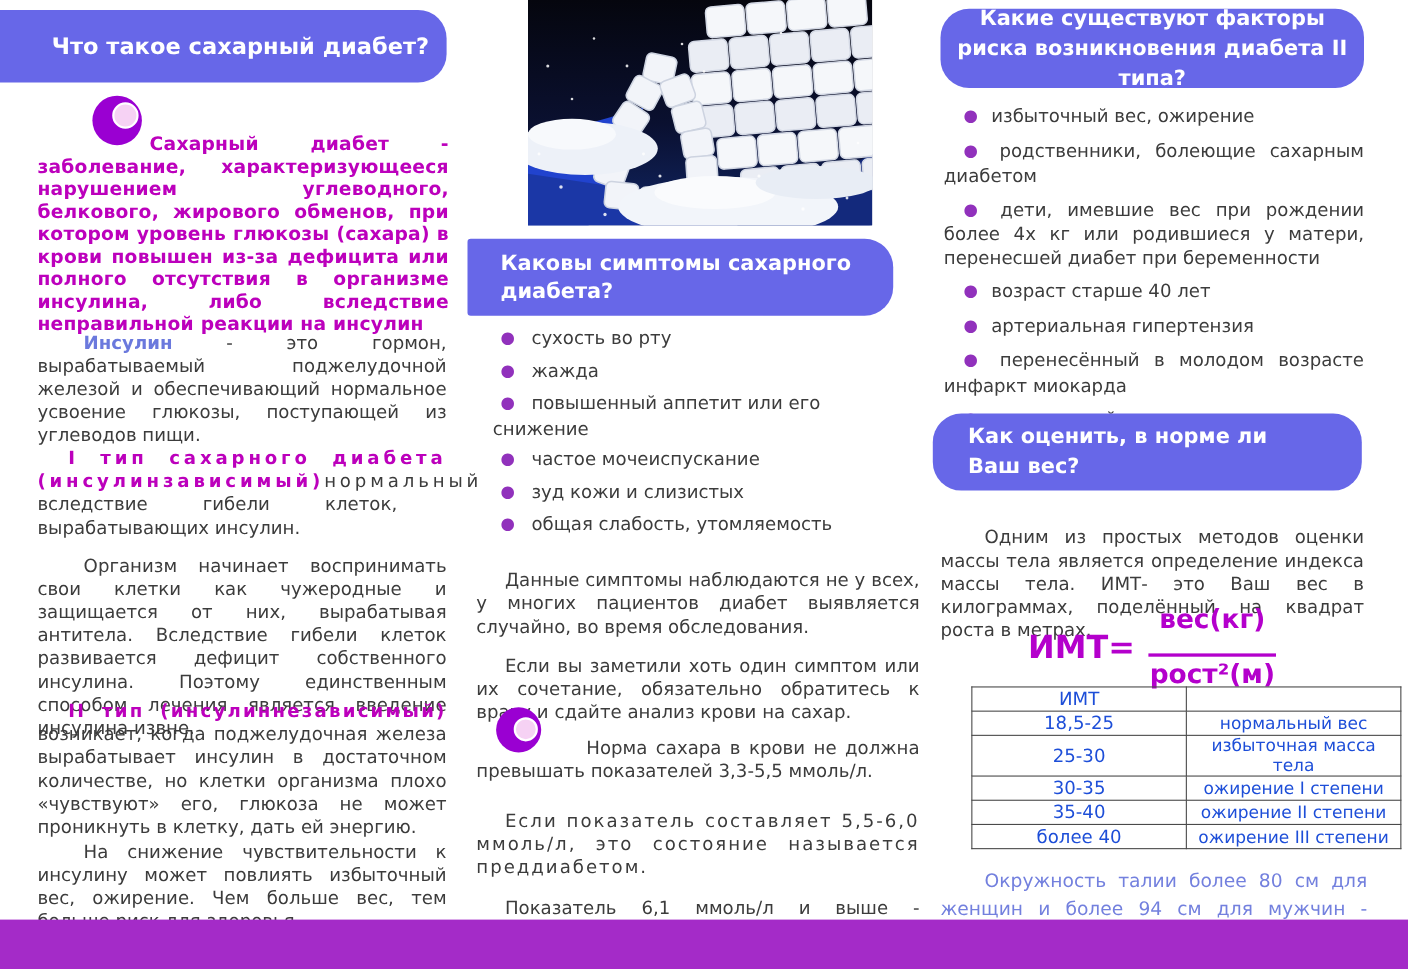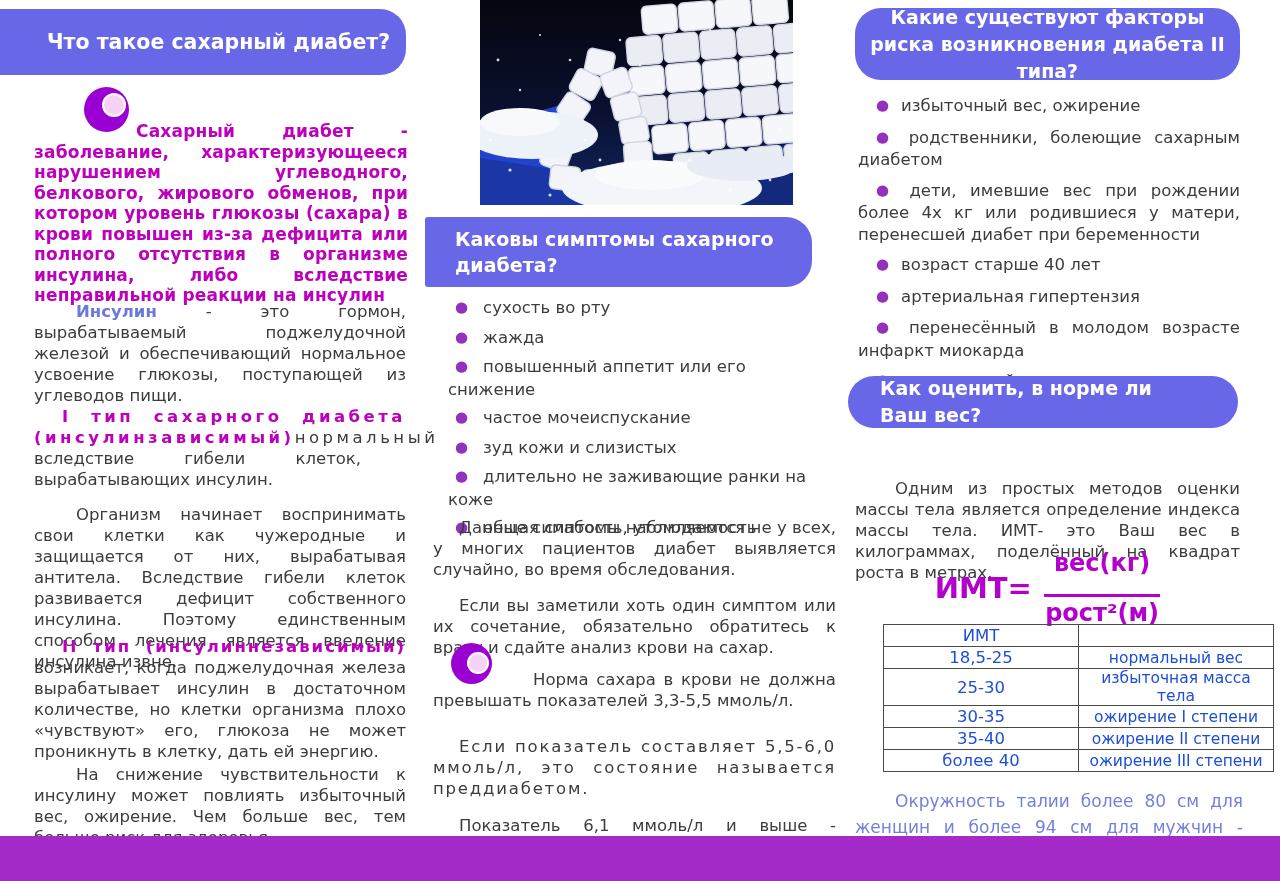--- a/index.html
+++ b/index.html
@@ -8,21 +8,21 @@
     font-family:"DejaVu Sans","Liberation Sans",sans-serif;
   }
   
   .hdr{position:absolute;background:#6767e8;color:#ffffff;font-weight:bold;box-sizing:border-box;}
   #hdr-left{left:0;top:9px;width:406px;height:66px;border-radius:0 26px 26px 0;
             font-size:20.5px;display:flex;align-items:center;padding-left:47px;}
   #hdr-mid{left:425px;top:217px;width:387px;height:70px;border-radius:3px 26px 26px 3px;
            font-size:19px;line-height:26px;display:flex;align-items:center;padding:0 30px 0 30px;}
   #hdr-risks{left:855px;top:8px;width:385px;height:72px;border-radius:26px;
              font-size:19px;line-height:27px;text-align:center;display:flex;align-items:center;justify-content:center;padding:0 8px;}
-  #hdr-weight{left:848px;top:376px;width:390px;height:52px;border-radius:26px;
+  #hdr-weight{left:848px;top:376px;width:390px;height:70px;border-radius:26px;
               font-size:19px;line-height:27px;display:flex;align-items:center;padding:0 40px 0 32px;}
   
   .txt{position:absolute;font-size:16.5px;line-height:21px;color:#3c3c3c;text-align:justify;}
   .magenta{color:#bc00bc;font-weight:bold;}
   .term-blue{color:#6b79dd;font-weight:bold;}
   .sp4{letter-spacing:3.5px;}
   .sp2{letter-spacing:2px;}
   #p-def{left:34px;top:104px;width:374px;color:#bc00bc;font-weight:bold;
          font-size:17px;line-height:20.5px;text-indent:102px;letter-spacing:.2px;}
   #p-insulin{left:34px;top:284px;width:372px;text-indent:42px;}
@@ -182,21 +182,20 @@
   <div class="hdr" id="hdr-mid">
     <span>Каковы симптомы сахарного диабета?</span>
   </div>
 
   <ul class="dots" id="symptoms">
     <li><span class="b">●</span><span>сухость во рту</span></li>
     <li><span class="b">●</span><span>жажда</span></li>
     <li><span class="b">●</span><span>повышенный аппетит или его снижение</span></li>
     <li><span class="b">●</span><span>частое мочеиспускание</span></li>
     <li><span class="b">●</span><span>зуд кожи и слизистых</span></li>
-    <li><span class="b">●</span><span>длительно не заживающие ранки на коже</span></li>
     <li><span class="b">●</span><span>общая слабость, утомляемость</span></li>
   </ul>
 
   <p class="txt" id="p-note1">Данные симптомы наблюдаются не у всех, у многих пациентов диабет выявляется случайно, во время обследования.</p>
   <p class="txt" id="p-note2">Если вы заметили хоть один симптом или их сочетание, обязательно обратитесь к врачу и сдайте анализ крови на сахар.</p>
 
   <div class="disc" id="icon2">
       <span class="in"></span>
     </div>
 

